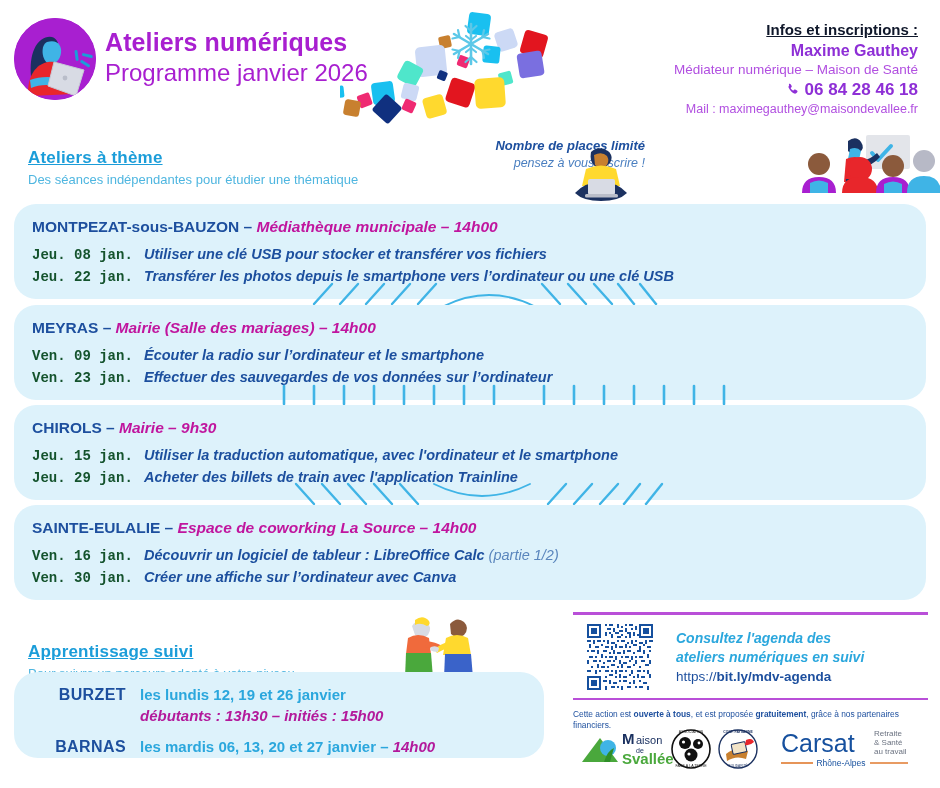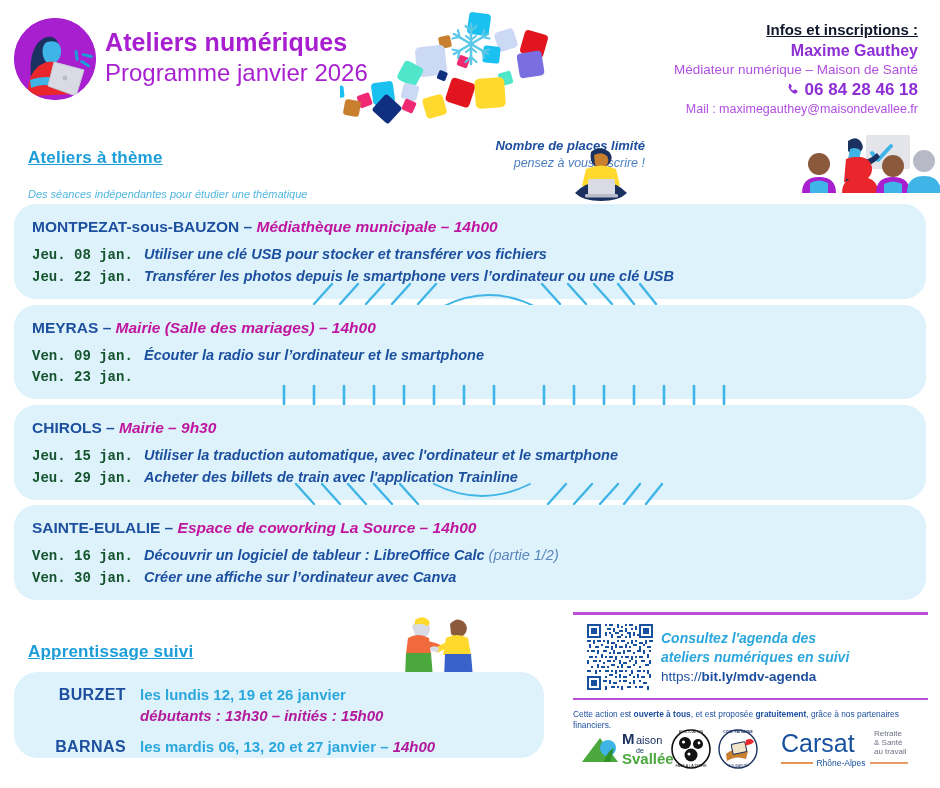--- a/index.html
+++ b/index.html
@@ -44,21 +44,21 @@
 
   
   .places{position:absolute;right:295px;top:137px;text-align:right;line-height:1.35;}
   .places .p1{font-size:13px;font-weight:bold;font-style:italic;color:#1d4f9e;}
   .places .p2{font-size:12.5px;font-style:italic;color:#4a7fc0;}
   .audience{position:absolute;right:0px;top:135px;width:150px;height:58px;}
 
   
   .sec{position:absolute;left:28px;}
   .sec-title{font-size:17px;font-weight:bold;color:#1b9dd9;text-decoration:underline;letter-spacing:.2px;}
-  .sec-sub{font-size:11px;font-style:italic;color:#4fb6e0;margin-top:20px;}
+  .sec-sub{font-size:13px;color:#4fb6e0;margin-top:4px;}
 
   
   .seated{position:absolute;left:558px;top:146px;width:86px;height:56px;}
 
   
   .card{
     position:absolute;left:14px;width:912px;
     background:#ddf2fb;border-radius:22px;
   }
   .card-head{font-size:15.5px;font-weight:bold;color:#1d4f9e;white-space:nowrap;}
@@ -86,21 +86,21 @@
   }
   .pair-txt{font-size:15px;font-weight:bold;color:#2ba7dd;margin-left:14px;white-space:nowrap;}
   .pair-txt2{font-size:15px;font-weight:bold;font-style:italic;color:#b3199b;margin-left:126px;white-space:nowrap;}
   .pair-txt .hl{color:#b3199b;font-style:italic;}
 
   .two-people{position:absolute;left:398px;top:616px;width:82px;height:62px;}
 
   
   .qr-panel{position:absolute;left:573px;top:612px;width:355px;}
   .qr-rule{height:2.5px;background:#b94fd8;width:100%;}
-  .qr-body{display:flex;align-items:center;gap:8px;padding:9px 0 8px 14px;}
+  .qr-body{display:flex;align-items:center;gap:23px;padding:9px 0 8px 14px;}
   .qr-img{width:66px;height:66px;flex:none;}
   .qr-text .l1,.qr-text .l2{font-size:14px;font-style:italic;font-weight:bold;color:#2ba7dd;line-height:1.35;}
   .qr-text .l3{font-size:13.5px;color:#1d4f9e;margin-top:3px;}
   .qr-text .l3 b{font-weight:bold;}
 
   .fineprint{
     position:absolute;left:573px;top:709px;width:360px;
     font-size:8.4px;color:#1d4f9e;line-height:1.3;
   }
   .fineprint b{font-weight:bold;}
@@ -282,20 +282,21 @@
     <div class="card-inner">
       <div class="card-head">
         <span>MEYRAS</span><span> – </span><span class="venue">Mairie (Salle des mariages) – 14h00</span>
       </div>
       <div class="row" style="margin-top:10px;">
         <div class="date">Ven. 09 jan.</div>
         <div class="desc"><span>Écouter la radio sur l’ordinateur et le smartphone</span><span class="soft"></span></div>
       </div>
       <div class="row">
         <div class="date">Ven. 23 jan.</div>
+        <div class="desc"><span>Effectuer des sauvegardes de vos données sur l’ordinateur</span><span class="soft"></span></div>
       </div>
     </div>
   </div>
 
   <svg class="divider" style="top:382px;" viewBox="0 0 912 26">
     <g stroke="#3fb4e6" stroke-width="2.6" stroke-linecap="round">
       <line x1="270" y1="4" x2="270" y2="22"></line>
         <line x1="300" y1="4" x2="300" y2="22"></line>
       <line x1="330" y1="4" x2="330" y2="22"></line>
         <line x1="360" y1="4" x2="360" y2="22"></line>

